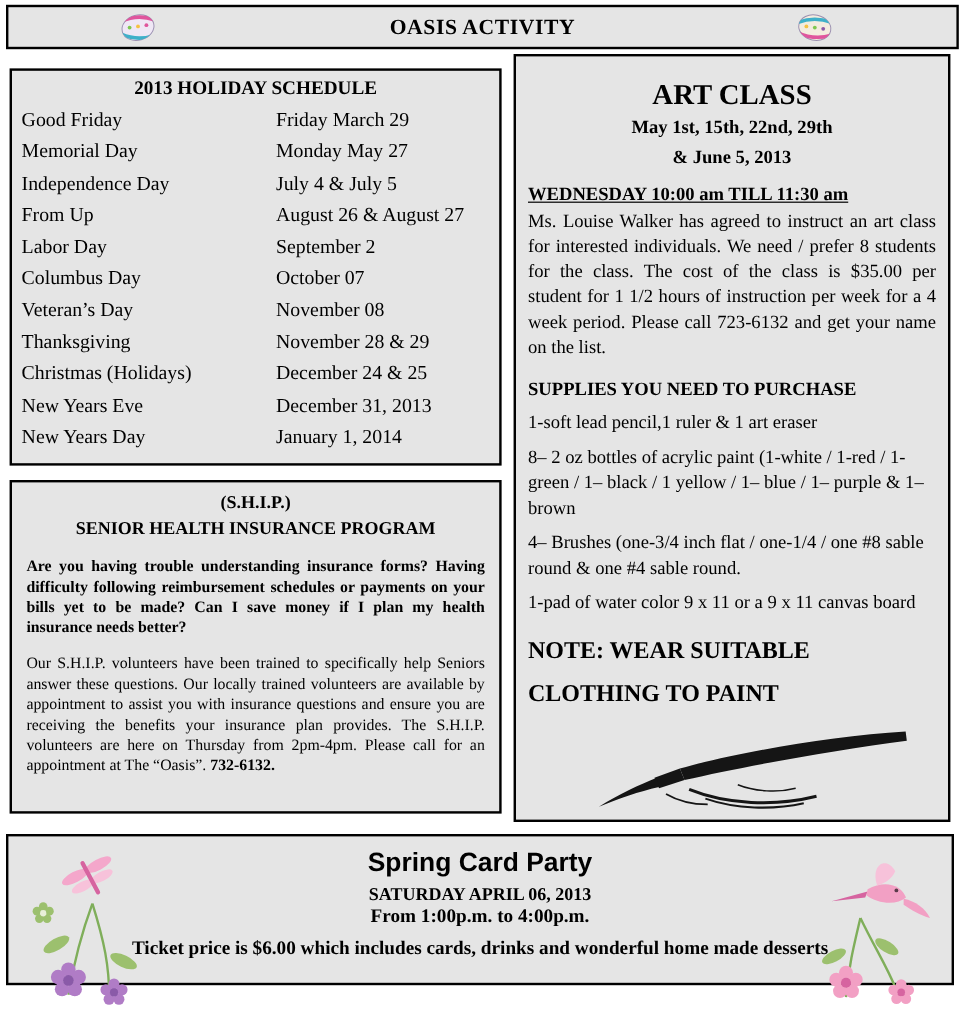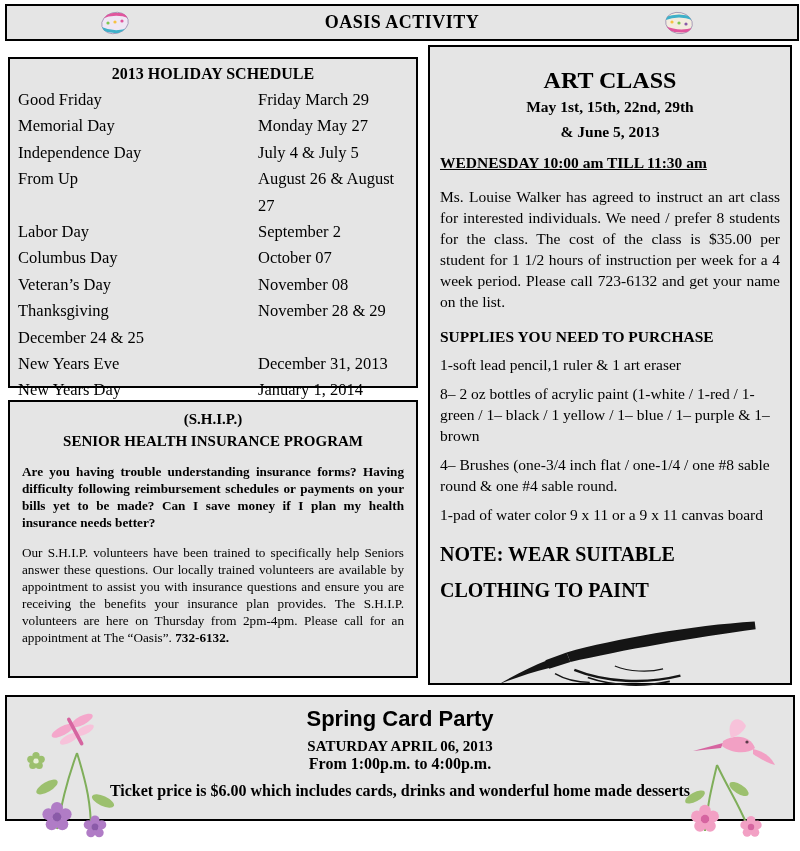--- a/index.html
+++ b/index.html
@@ -17,35 +17,35 @@
   .header { left: 5px; top: 4px; width: 790px; height: 33px;
             display: flex; align-items: center; justify-content: center; }
   .header-title { font-weight: bold; font-size: 18px; letter-spacing: .5px; }
   .egg { position: absolute; top: 2px; }
   .egg-left { left: 90px; }
   .egg-right { right: 100px; }
 
   
   .holiday { left: 8px; top: 57px; width: 410px; height: 331px; padding: 6px 4px; box-sizing: border-box; }
   .holiday-title { text-align: center; font-weight: bold; font-size: 16px; margin-bottom: 4px; }
-  .hrow { display: grid; grid-template-columns: 212px 1fr; font-size: 16.5px; line-height: 26.4px; padding-left: 4px; gap: 28px; }
+  .hrow { display: grid; grid-template-columns: 212px 1fr; font-size: 16.5px; line-height: 26.4px; padding-left: 4px; }
 
   
   .ship { left: 8px; top: 400px; width: 410px; min-height: 278px; padding: 6px 12px 8px; box-sizing: border-box; }
   .ship-title { text-align: center; font-weight: bold; font-size: 15px; line-height: 22px; }
   .ship-intro { font-weight: bold; font-size: 13.2px; line-height: 17px; text-align: justify; margin-top: 11px; }
   .ship-body  { font-size: 13.2px; line-height: 17px; text-align: justify; margin-top: 7px; }
   .ship-body b { font-weight: bold; }
 
   
   .art { left: 428px; top: 45px; width: 364px; height: 640px; padding: 8px 10px; box-sizing: border-box; }
   .art-title { text-align: center; font-weight: bold; font-size: 24px; margin-top: 12px; }
   .art-dates { text-align: center; font-weight: bold; font-size: 15.5px; line-height: 25px; }
   .art-sched { font-weight: bold; font-size: 15.5px; text-decoration: underline; margin-top: 10px; }
-  .art-desc  { font-size: 15.5px; line-height: 21px; text-align: justify; margin-top: 14px; font-family: Liberation Serif, serif; }
+  .art-desc  { font-size: 15.5px; line-height: 21px; text-align: justify; margin-top: 2px; font-family: Liberation Serif, serif; }
   .art-supplies-title { font-weight: bold; font-size: 15.5px; margin-top: 7px; }
   .art-item  { font-size: 15.5px; line-height: 21px; margin-top: 8px; }
   .art-note  { font-weight: bold; font-size: 20px; line-height: 36px; margin-top: 11px; }
   .brush { display: block; margin: 2px auto 0; }
 
   
   .party { left: 5px; top: 695px; width: 790px; height: 126px; text-align: center; box-sizing: border-box; }
   .party-title { font-family: "Liberation Sans", sans-serif; font-weight: bold; font-size: 22px; margin-top: 9px; }
   .party-date { font-weight: bold; font-size: 15px; margin-top: 6px; }
   .party-time { font-weight: bold; font-size: 16px; margin-top: 0; }
@@ -122,20 +122,21 @@
     </div>
     <div class="hrow">
       <span>Veteran’s Day</span>
       <span>November 08</span>
     </div>
     <div class="hrow">
       <span>Thanksgiving</span>
       <span>November 28 &amp; 29</span>
     </div>
     <div class="hrow">
+      <span>Christmas (Holidays)</span>
       <span>December 24 &amp; 25</span>
     </div>
     <div class="hrow">
       <span>New Years Eve</span>
       <span>December 31, 2013</span>
     </div>
     <div class="hrow">
       <span>New Years Day</span>
       <span>January 1, 2014</span>
     </div>

